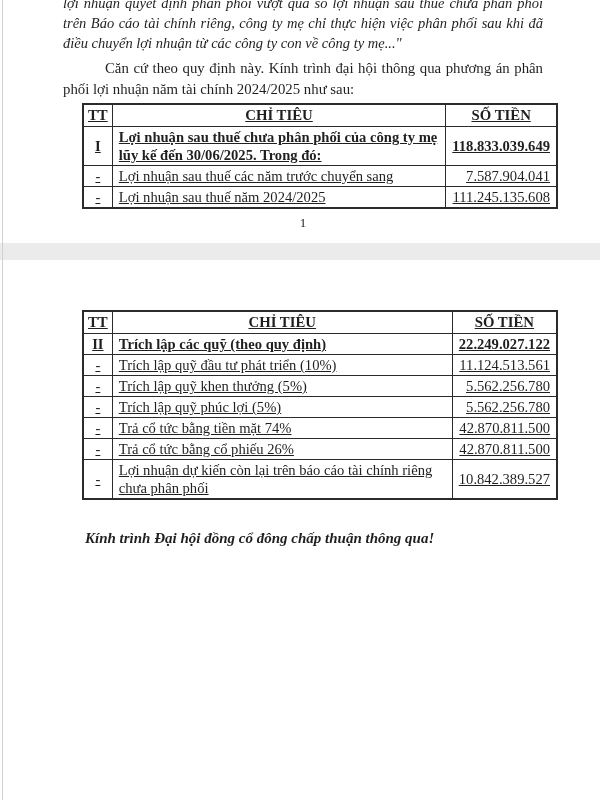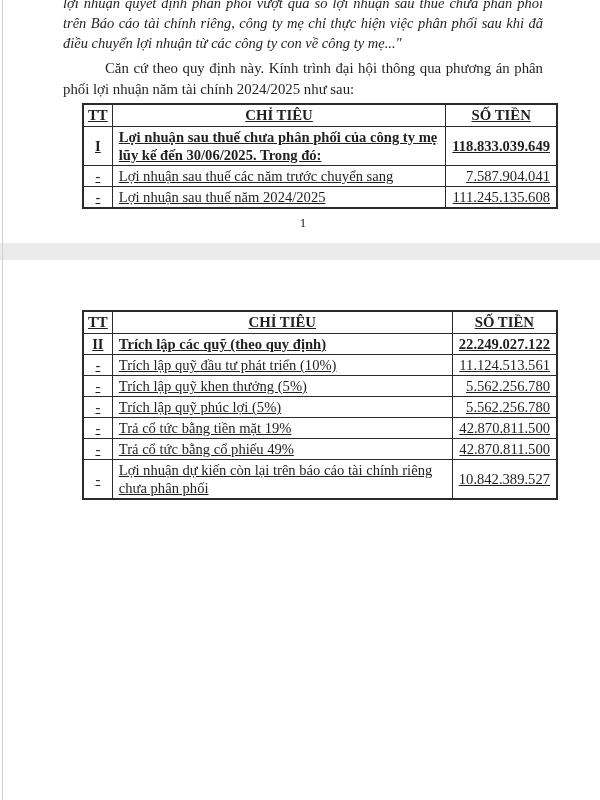--- a/index.html
+++ b/index.html
@@ -155,29 +155,30 @@
           <td class="label">Trích lập quỹ khen thưởng (5%)</td>
           <td class="value">5.562.256.780</td>
         </tr>
         <tr>
           <td class="tt">-</td>
           <td class="label">Trích lập quỹ phúc lợi (5%)</td>
           <td class="value">5.562.256.780</td>
         </tr>
         <tr>
           <td class="tt">-</td>
-          <td class="label">Trả cổ tức bằng tiền mặt 19%</td>
+          <td class="label">Trả cổ tức bằng tiền mặt 74%</td>
           <td class="value">42.870.811.500</td>
         </tr>
         <tr>
           <td class="tt">-</td>
-          <td class="label">Trả cổ tức bằng cổ phiếu 49%</td>
+          <td class="label">Trả cổ tức bằng cổ phiếu 26%</td>
           <td class="value">42.870.811.500</td>
         </tr>
         <tr>
           <td class="tt">-</td>
           <td class="label">Lợi nhuận dự kiến còn lại trên báo cáo tài chính riêng chưa phân phối</td>
           <td class="value">10.842.389.527</td>
         </tr>
       </tbody>
   </table>
 
+  <p class="closing">Kính trình Đại hội đồng cổ đông chấp thuận thông qua!</p>
 </div>
 
 </body></html>

